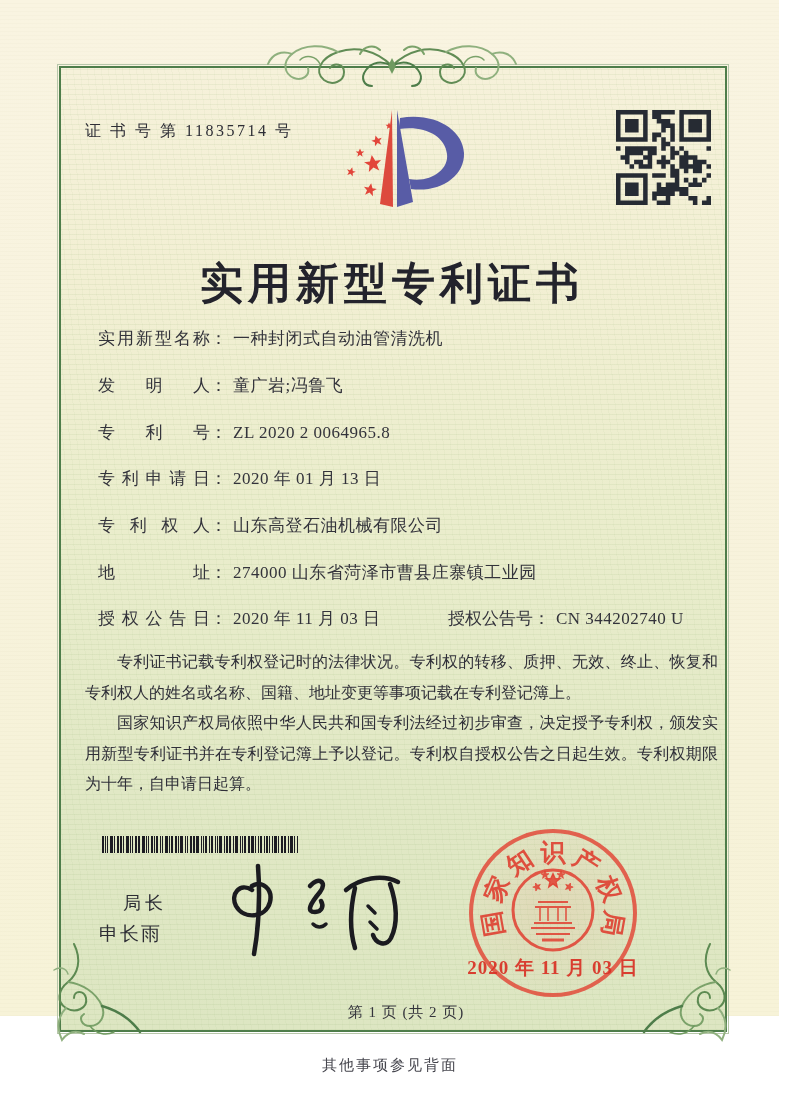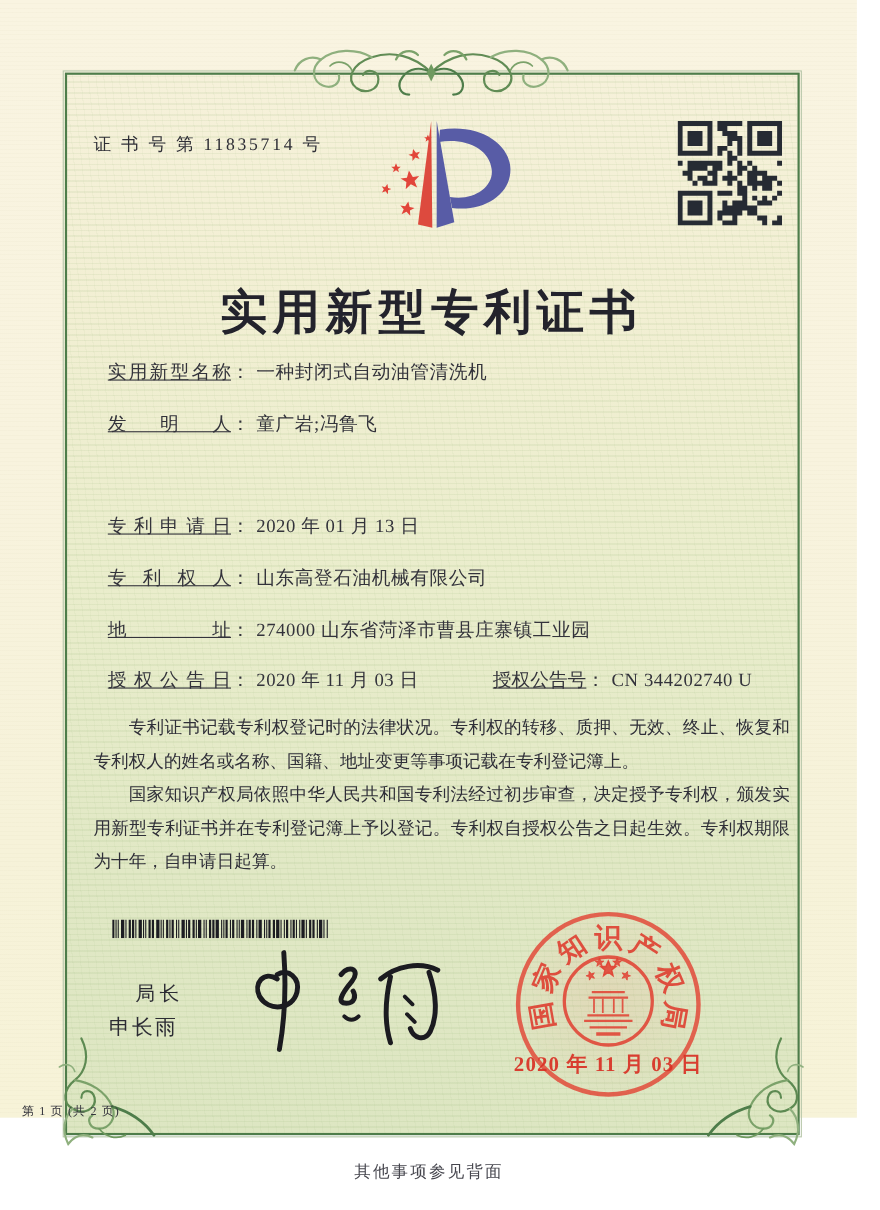--- a/index.html
+++ b/index.html
@@ -26,21 +26,21 @@
       linear-gradient(180deg,#f6f1da 0%,#f2efd3 22%,#eaedcc 48%,#e1e8c5 75%,#dde6c2 100%);
   }
   .cert-no{position:absolute;left:85px;top:121px;font-size:16px;letter-spacing:2.5px;color:var(--ink);}
   .logo{position:absolute;left:327px;top:100px;width:150px;height:122px;}
   .qr{position:absolute;left:616px;top:110px;width:95px;height:95px;}
   .title{
     position:absolute;left:57px;top:239px;width:670px;text-align:center;
     font-size:43px;font-weight:700;letter-spacing:5px;color:#23232c;margin-top:16px;
   }
   .f-row{position:absolute;left:98px;width:560px;height:24px;font-size:17px;color:#33333b;white-space:nowrap;}
-  .f-label{display:inline-block;width:112px;text-align:justify;text-align-last:justify;color:#33333b;vertical-align:bottom;text-decoration:underline;}
+  .f-label{display:inline-block;width:112px;text-align:justify;text-align-last:justify;color:#33333b;vertical-align:bottom;}
   .f-colon{display:inline-block;margin-right:6px;}
   .f-value{letter-spacing:.5px;}
   .f-group2{position:absolute;left:350px;top:0;}
   .f-group2 .f-label{width:auto;text-align-last:auto;margin-right:0;}
   .paras{
     position:absolute;left:85px;top:647px;width:633px;
     font-size:16px;line-height:30.5px;text-align:justify;color:#2f2f38;
   }
   .paras p{margin:0;text-indent:2em;}
   .barcode{position:absolute;left:102px;top:836px;width:200px;height:17px;}
@@ -62,21 +62,21 @@
   .seal-char:nth-of-type(3){transform:translate(-50%,-50%) rotate(-33.3deg) translateY(-61px);}
   .seal-char:nth-of-type(4){transform:translate(-50%,-50%) rotate(0deg) translateY(-61px);}
   .seal-char:nth-of-type(5){transform:translate(-50%,-50%) rotate(33.3deg) translateY(-61px);}
   .seal-char:nth-of-type(6){transform:translate(-50%,-50%) rotate(66.7deg) translateY(-61px);}
   .seal-char:nth-of-type(7){transform:translate(-50%,-50%) rotate(100deg) translateY(-61px);}
   .emblem{position:absolute;left:41px;top:33px;width:86px;height:100px;}
   .seal-date{
     position:absolute;left:453px;top:955px;width:200px;text-align:center;
     font-size:19px;font-weight:700;color:rgba(216,48,36,.92);letter-spacing:1px;
   }
-  .page-no{position:absolute;left:20px;top:1003px;width:740px;font-size:11px;color:#34343c;letter-spacing:1px;}
+  .page-no{position:absolute;left:36px;top:1003px;width:740px;text-align:center;font-size:15px;color:#34343c;letter-spacing:1px;}
   .back-note{position:absolute;left:20px;top:1056px;width:740px;text-align:center;font-size:15px;color:#45454d;letter-spacing:2px;}
   .orn-top{position:absolute;left:264px;top:36px;width:256px;height:56px;}
   .orn-bl{position:absolute;left:44px;top:940px;width:100px;height:106px;}
   .orn-br{position:absolute;left:640px;top:940px;width:100px;height:106px;transform:scaleX(-1);}
 </style>
 </head>
 <body>
 
 <div class="paper">
 
@@ -146,20 +146,23 @@
       </svg>
   </div>
 
   <div class="title">实用新型专利证书</div>
 
   <div class="f-row" style="top:327px">
     <span class="f-label">实用新型名称</span><span class="f-colon">：</span><span class="f-value">一种封闭式自动油管清洗机</span>
   </div>
   <div class="f-row" style="top:374px">
     <span class="f-label">发明人</span><span class="f-colon">：</span><span class="f-value">童广岩;冯鲁飞</span>
+  </div>
+  <div class="f-row" style="top:421px">
+    <span class="f-label">专利号</span><span class="f-colon">：</span><span class="f-value">ZL 2020 2 0064965.8</span>
   </div>
   <div class="f-row" style="top:467px">
     <span class="f-label">专利申请日</span><span class="f-colon">：</span><span class="f-value">2020 年 01 月 13 日</span>
   </div>
   <div class="f-row" style="top:514px">
     <span class="f-label">专利权人</span><span class="f-colon">：</span><span class="f-value">山东高登石油机械有限公司</span>
   </div>
   <div class="f-row" style="top:561px">
     <span class="f-label">地址</span><span class="f-colon">：</span><span class="f-value">274000 山东省菏泽市曹县庄寨镇工业园</span>
   </div>

